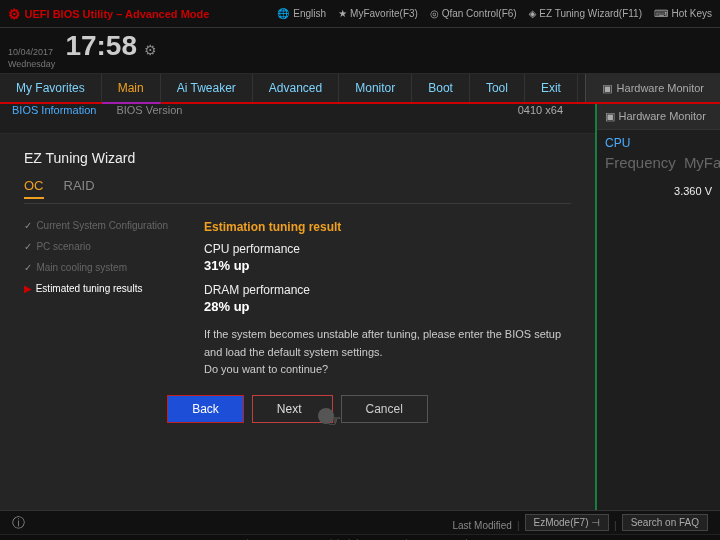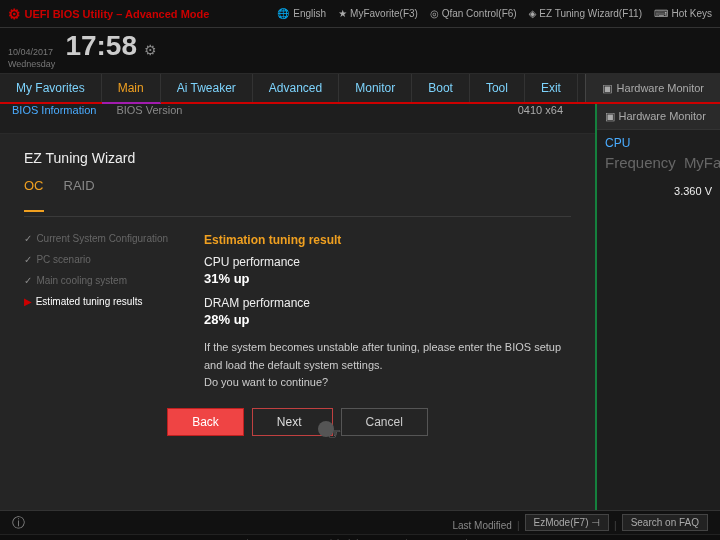--- a/index.html
+++ b/index.html
@@ -170,21 +170,21 @@
       display: flex;
       gap: 20px;
       margin-bottom: 16px;
       border-bottom: 1px solid #3a3a3a;
       padding-bottom: 4px;
     }
     .wizard-tab {
       font-size: 13px;
       color: #888;
       cursor: pointer;
-      padding-bottom: 17px;
+      padding-bottom: 4px;
     }
     .wizard-tab.active {
       color: #f0a020;
       border-bottom: 2px solid #f0a020;
     }
 
     
     .wizard-body {
       display: flex;
       gap: 20px;
@@ -247,21 +247,21 @@
       gap: 8px;
       margin-top: 16px;
     }
     .btn {
       padding: 6px 24px;
       font-size: 12px;
       cursor: pointer;
       border: 1px solid;
     }
     .btn-back {
-      background: #ef4444;
+      background: #1d4ed8;
       border-color: #c02020;
       color: #fff;
     }
     .btn-next {
       background: transparent;
       border-color: #c04040;
       color: #ddd;
       position: relative;
     }
     .btn-next::after {

